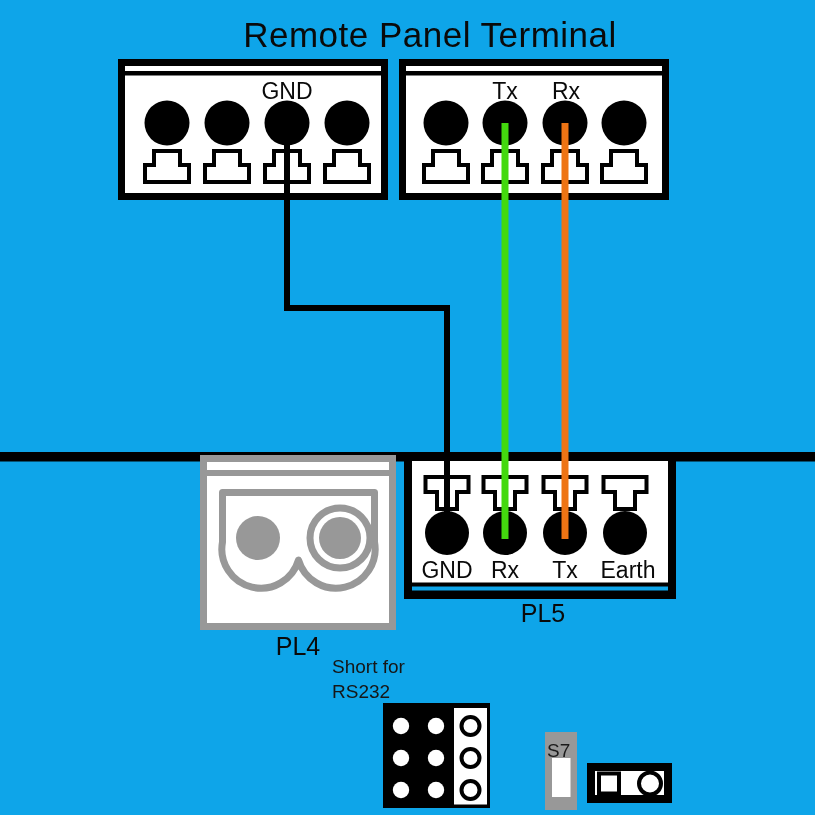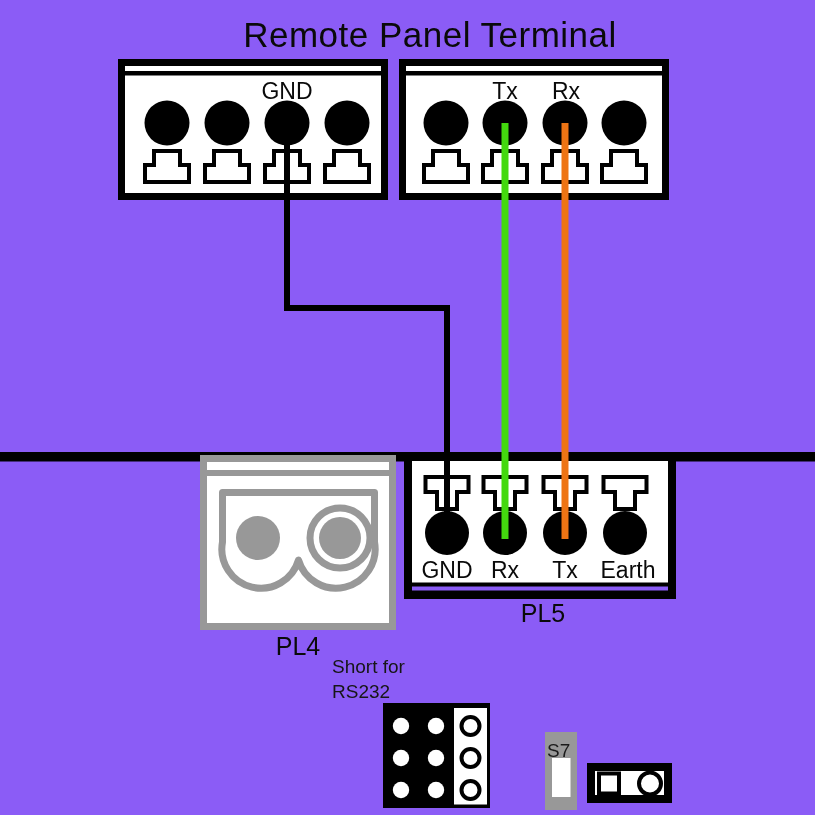--- a/index.html
+++ b/index.html
@@ -1,16 +1,16 @@
 <!DOCTYPE html>
 <html><head>
 <meta charset="utf-8">
 <style>
   html,body{margin:0;padding:0;background:#ffffff;}
-  #stage{position:relative;width:815px;height:815px;background:#8b5cf6;overflow:hidden;}
+  #stage{position:relative;width:815px;height:815px;background:#0ea5e9;overflow:hidden;}
   svg{display:block;}
   text{font-family:"Liberation Sans", sans-serif;fill:#0a0a0a;}
   .title-text{font-size:35px;letter-spacing:0.5px;}
   .pin-label{font-size:23px;}
   .conn-label{font-size:25px;}
   .caption-text{font-size:19px;fill:#161616;}
   .s7-text{font-size:19px;fill:#1a1a1a;}
   .gray-stroke{stroke:#989898;}
   .gray-fill{fill:#989898;}
 </style>

